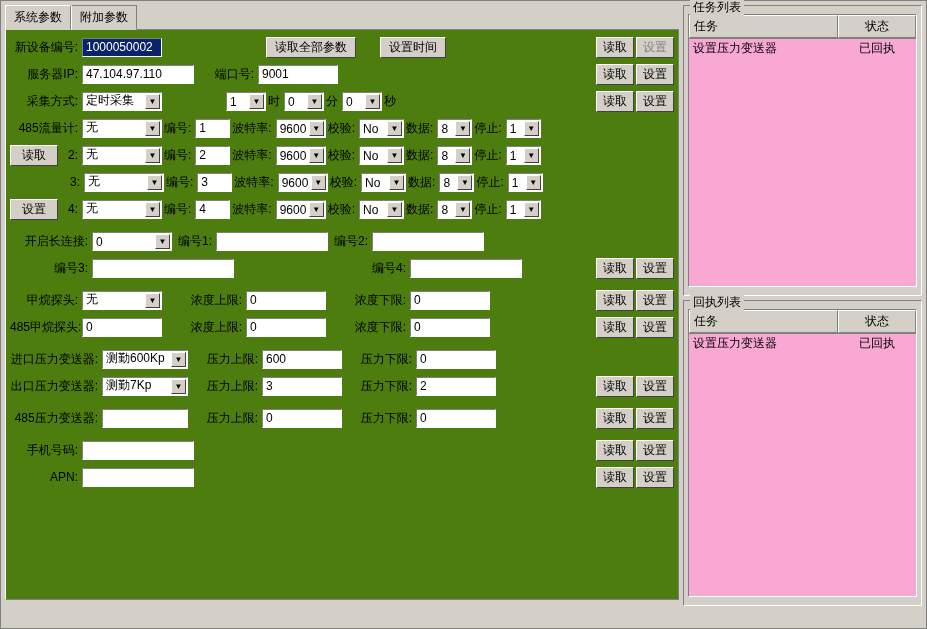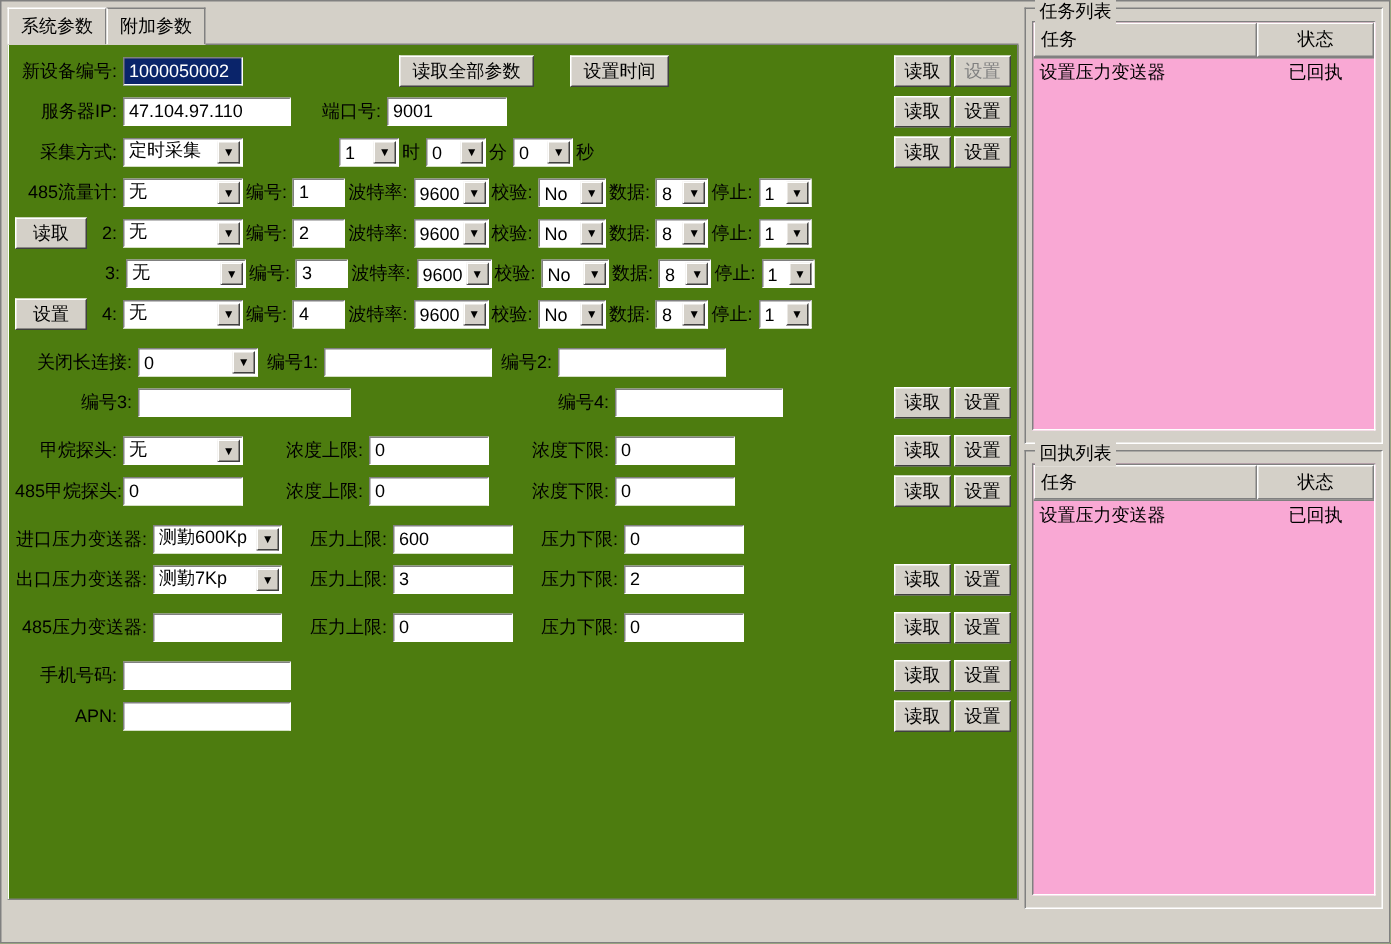--- a/index.html
+++ b/index.html
@@ -214,21 +214,21 @@
               <div class="combo-arrow">▼</div>
             </div>
           <span class="lbl">停止:</span>
           <div class="combo w-35">
               <span>1</span>
               <div class="combo-arrow">▼</div>
             </div>
         </div>
 
         <div class="row" style="margin-top:10px">
-          <span class="lbl" style="width:80px">关闭长连接:</span>
+          <span class="lbl" style="width:80px">开启长连接:</span>
           <div class="combo w-100">
               <span>0</span>
               <div class="combo-arrow">▼</div>
             </div>
           <span class="lbl lbl-40">编号1:</span>
           <input type="text" class="w-120" style="">
           <span class="lbl lbl-40">编号2:</span>
           <input type="text" class="w-120" style="">
         </div>
         <div class="row">

